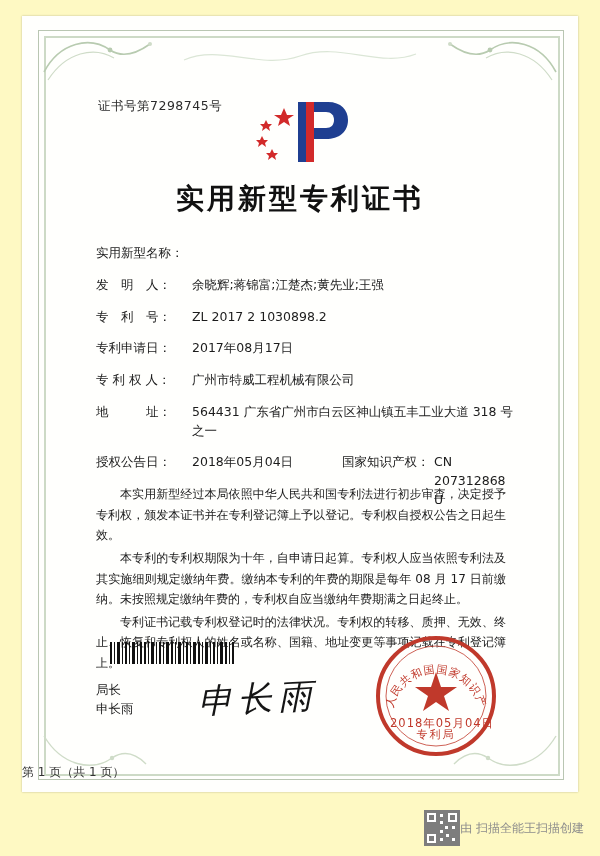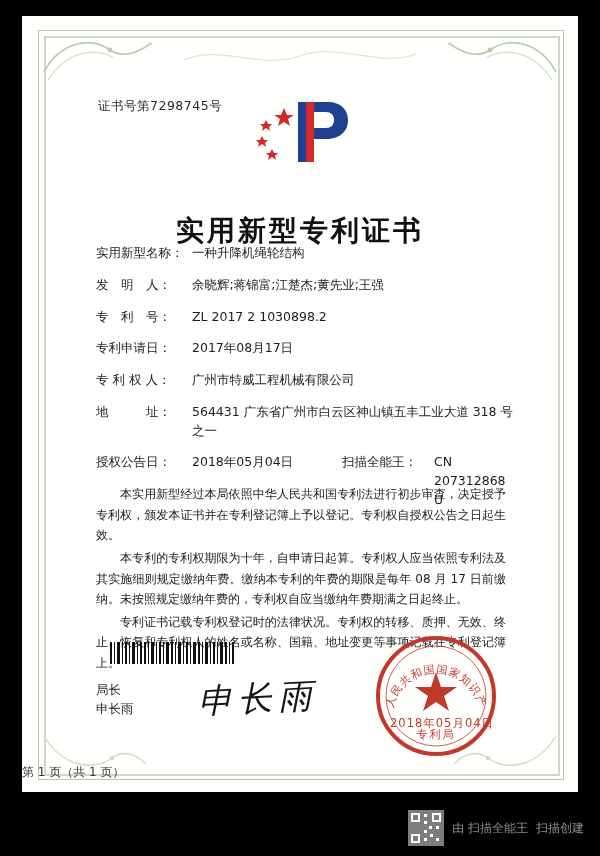--- a/index.html
+++ b/index.html
@@ -12,21 +12,21 @@
     height: 856px;
     font-family: "Liberation Sans", sans-serif;
     position: relative;
     overflow: hidden;
   }
   .page {
     position: absolute;
     left: 0; top: 0;
     width: 600px;
     height: 856px;
-    background: #000000;
+    background: #fef9c3;
   }
   
   .sheet {
     position: absolute;
     left: 22px;
     top: 16px;
     width: 556px;
     height: 776px;
     background: #fffffd;
     box-shadow: 0 0 2px rgba(0,0,0,0.25);
@@ -80,21 +80,20 @@
     position: absolute;
     left: 0;
     right: 0;
     top: 164px;
     text-align: center;
     font-size: 28px;
     font-weight: bold;
     letter-spacing: 3px;
     color: #111;
     font-family: "DejaVu Sans", sans-serif;
-    margin-top: 32px;
   }
   
   .fields {
     position: absolute;
     left: 74px;
     top: 228px;
     width: 420px;
     font-size: 12.5px;
     color: #1c1c1c;
     font-family: "DejaVu Sans", sans-serif;
@@ -196,21 +195,21 @@
     color: #333;
     font-family: "DejaVu Sans", sans-serif;
   }
   
   .watermark {
     position: absolute;
     right: 16px;
     bottom: 10px;
     display: flex;
     align-items: center;
-    gap: 8px;
+    gap: 0;
     font-size: 12px;
     color: #8c8c8c;
     font-family: "DejaVu Sans", sans-serif;
   }
   .qr {
     width: 36px;
     height: 36px;
     background: #7d7d7d;
     position: relative;
   }
@@ -262,21 +261,20 @@
         <polygon points="22,42 24,46 28,46 25,49 26,53 22,50 18,53 19,49 16,46 20,46" fill="#d22a2a"></polygon>
         <polygon points="32,55 34,59 38,59 35,62 36,66 32,63 28,66 29,62 26,59 30,59" fill="#d22a2a"></polygon>
       </svg>
     </div>
 
     <div class="title">实用新型专利证书</div>
 
     <div class="fields">
       <div class="field-row">
         <div class="field-label">实用新型名称：</div>
-        <div class="field-value">一种升降机绳轮结构</div>
       </div>
       <div class="field-row">
         <div class="field-label">发　明　人：</div>
         <div class="field-value">余晓辉;蒋锦富;江楚杰;黄先业;王强</div>
       </div>
       <div class="field-row">
         <div class="field-label">专　利　号：</div>
         <div class="field-value">ZL 2017 2 1030898.2</div>
       </div>
       <div class="field-row">
@@ -287,21 +285,21 @@
         <div class="field-label">专 利 权 人：</div>
         <div class="field-value">广州市特威工程机械有限公司</div>
       </div>
       <div class="field-row">
         <div class="field-label">地　　　址：</div>
         <div class="field-value">564431  广东省广州市白云区神山镇五丰工业大道 318 号之一</div>
       </div>
       <div class="field-row dual">
         <div class="field-label">授权公告日：</div>
         <div class="field-value">2018年05月04日</div>
-        <div class="field-label2">扫描全能王：</div>
+        <div class="field-label2">国家知识产权：</div>
         <div class="field-value2">CN 207312868 U</div>
       </div>
     </div>
 
     <div class="paras">
       <p>本实用新型经过本局依照中华人民共和国专利法进行初步审查，决定授予专利权，颁发本证书并在专利登记簿上予以登记。专利权自授权公告之日起生效。</p>
       <p>本专利的专利权期限为十年，自申请日起算。专利权人应当依照专利法及其实施细则规定缴纳年费。缴纳本专利的年费的期限是每年 08 月 17 日前缴纳。未按照规定缴纳年费的，专利权自应当缴纳年费期满之日起终止。</p>
       <p>专利证书记载专利权登记时的法律状况。专利权的转移、质押、无效、终止、恢复和专利权人的姓名或名称、国籍、地址变更等事项记载在专利登记簿上。</p>
     </div>
 

